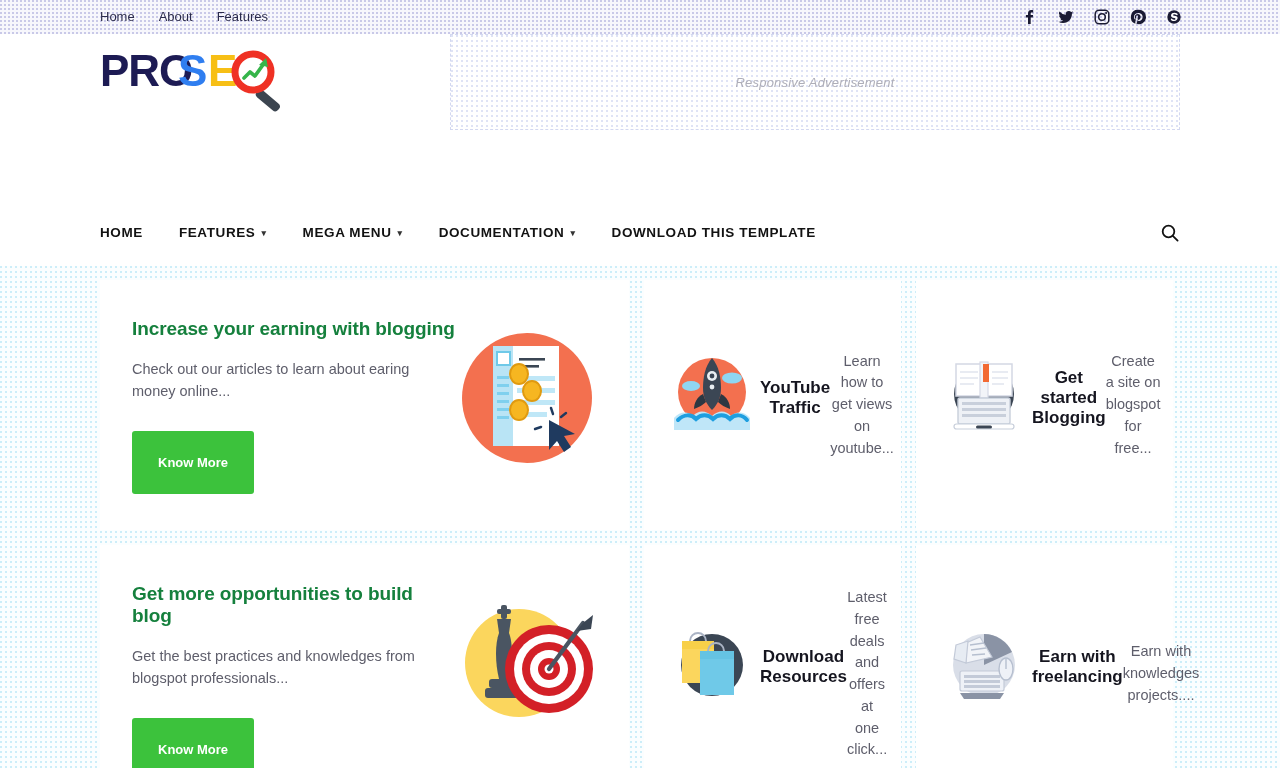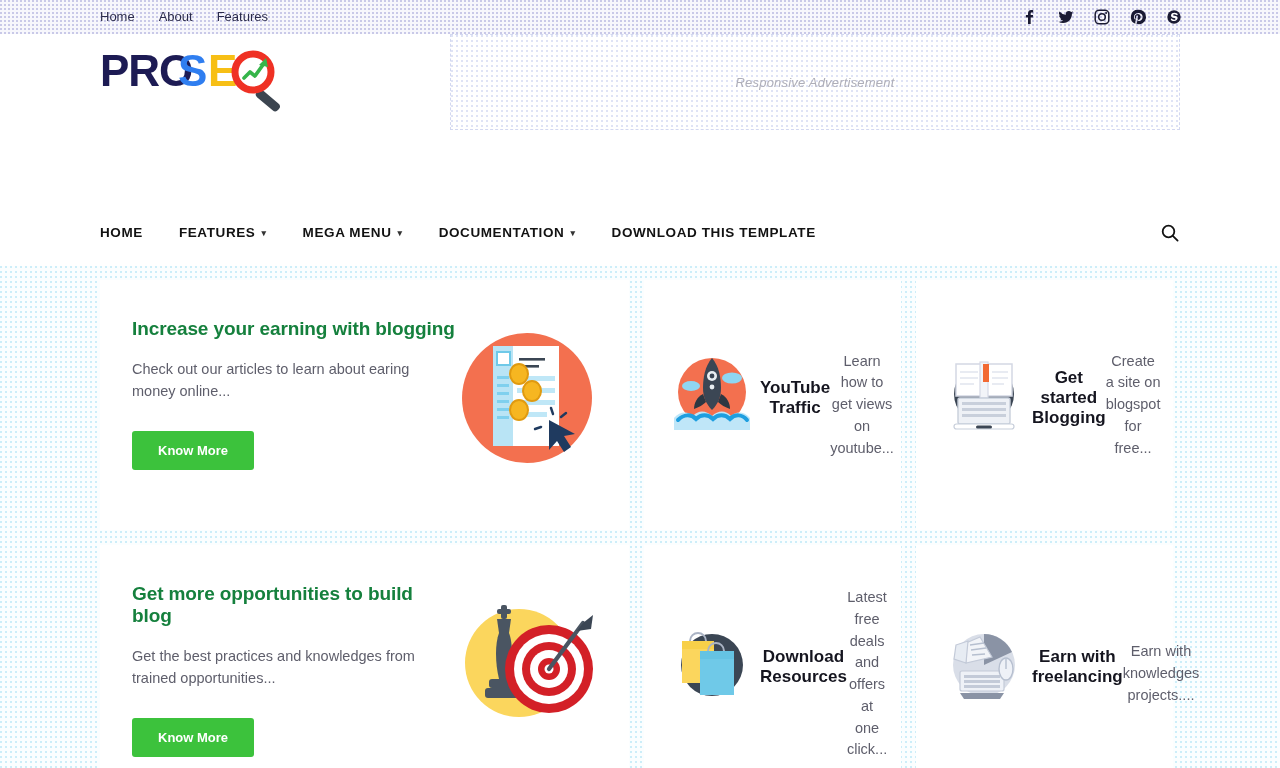--- a/index.html
+++ b/index.html
@@ -124,21 +124,21 @@
     line-height: 1.55;
     max-width: 300px;
     margin-bottom: 28px;
   }
   .btn-know {
     display: inline-block;
     background: #3cc23c;
     color: #ffffff;
     font-size: 13px;
     font-weight: bold;
-    padding: 12px 26px;
+    padding: 24px 26px;
     border: none;
     border-radius: 3px;
     cursor: pointer;
     font-family: "Liberation Sans", sans-serif;
   }
   .cw-illus { width: 140px; height: 140px; flex: none; margin-top: 14px; }
 
   
   .card-small {
     width: 257px;
@@ -355,21 +355,21 @@
       <div class="cs-title">Get started Blogging</div>
       <div class="cs-desc">Create a site on blogspot for free...</div>
     </div>
   </div>
 
   <div class="row">
 
     <div class="card-wide r2">
       <div class="cw-text">
         <div class="cw-title">Get more opportunities to build blog</div>
-        <div class="cw-desc">Get the best practices and knowledges from trained opportunities...</div>
+        <div class="cw-desc">Get the best practices and knowledges from blogspot professionals...</div>
         <button class="btn-know">Know More</button>
       </div>
       <div class="cw-illus">
         <svg width="140" height="140" viewBox="0 0 140 140">
           <circle cx="62" cy="70" r="54" fill="#fbd65d"></circle>
           <g fill="#4a5562">
             <rect x="44" y="12" width="6" height="14" rx="2"></rect>
               <rect x="40" y="16" width="14" height="5" rx="2"></rect>
             <path d="M40 26h14l-2 14h-10z"></path>
             <path d="M42 40h10c4 10 4 30 0 46H42c-4-16-4-36 0-46z"></path>

